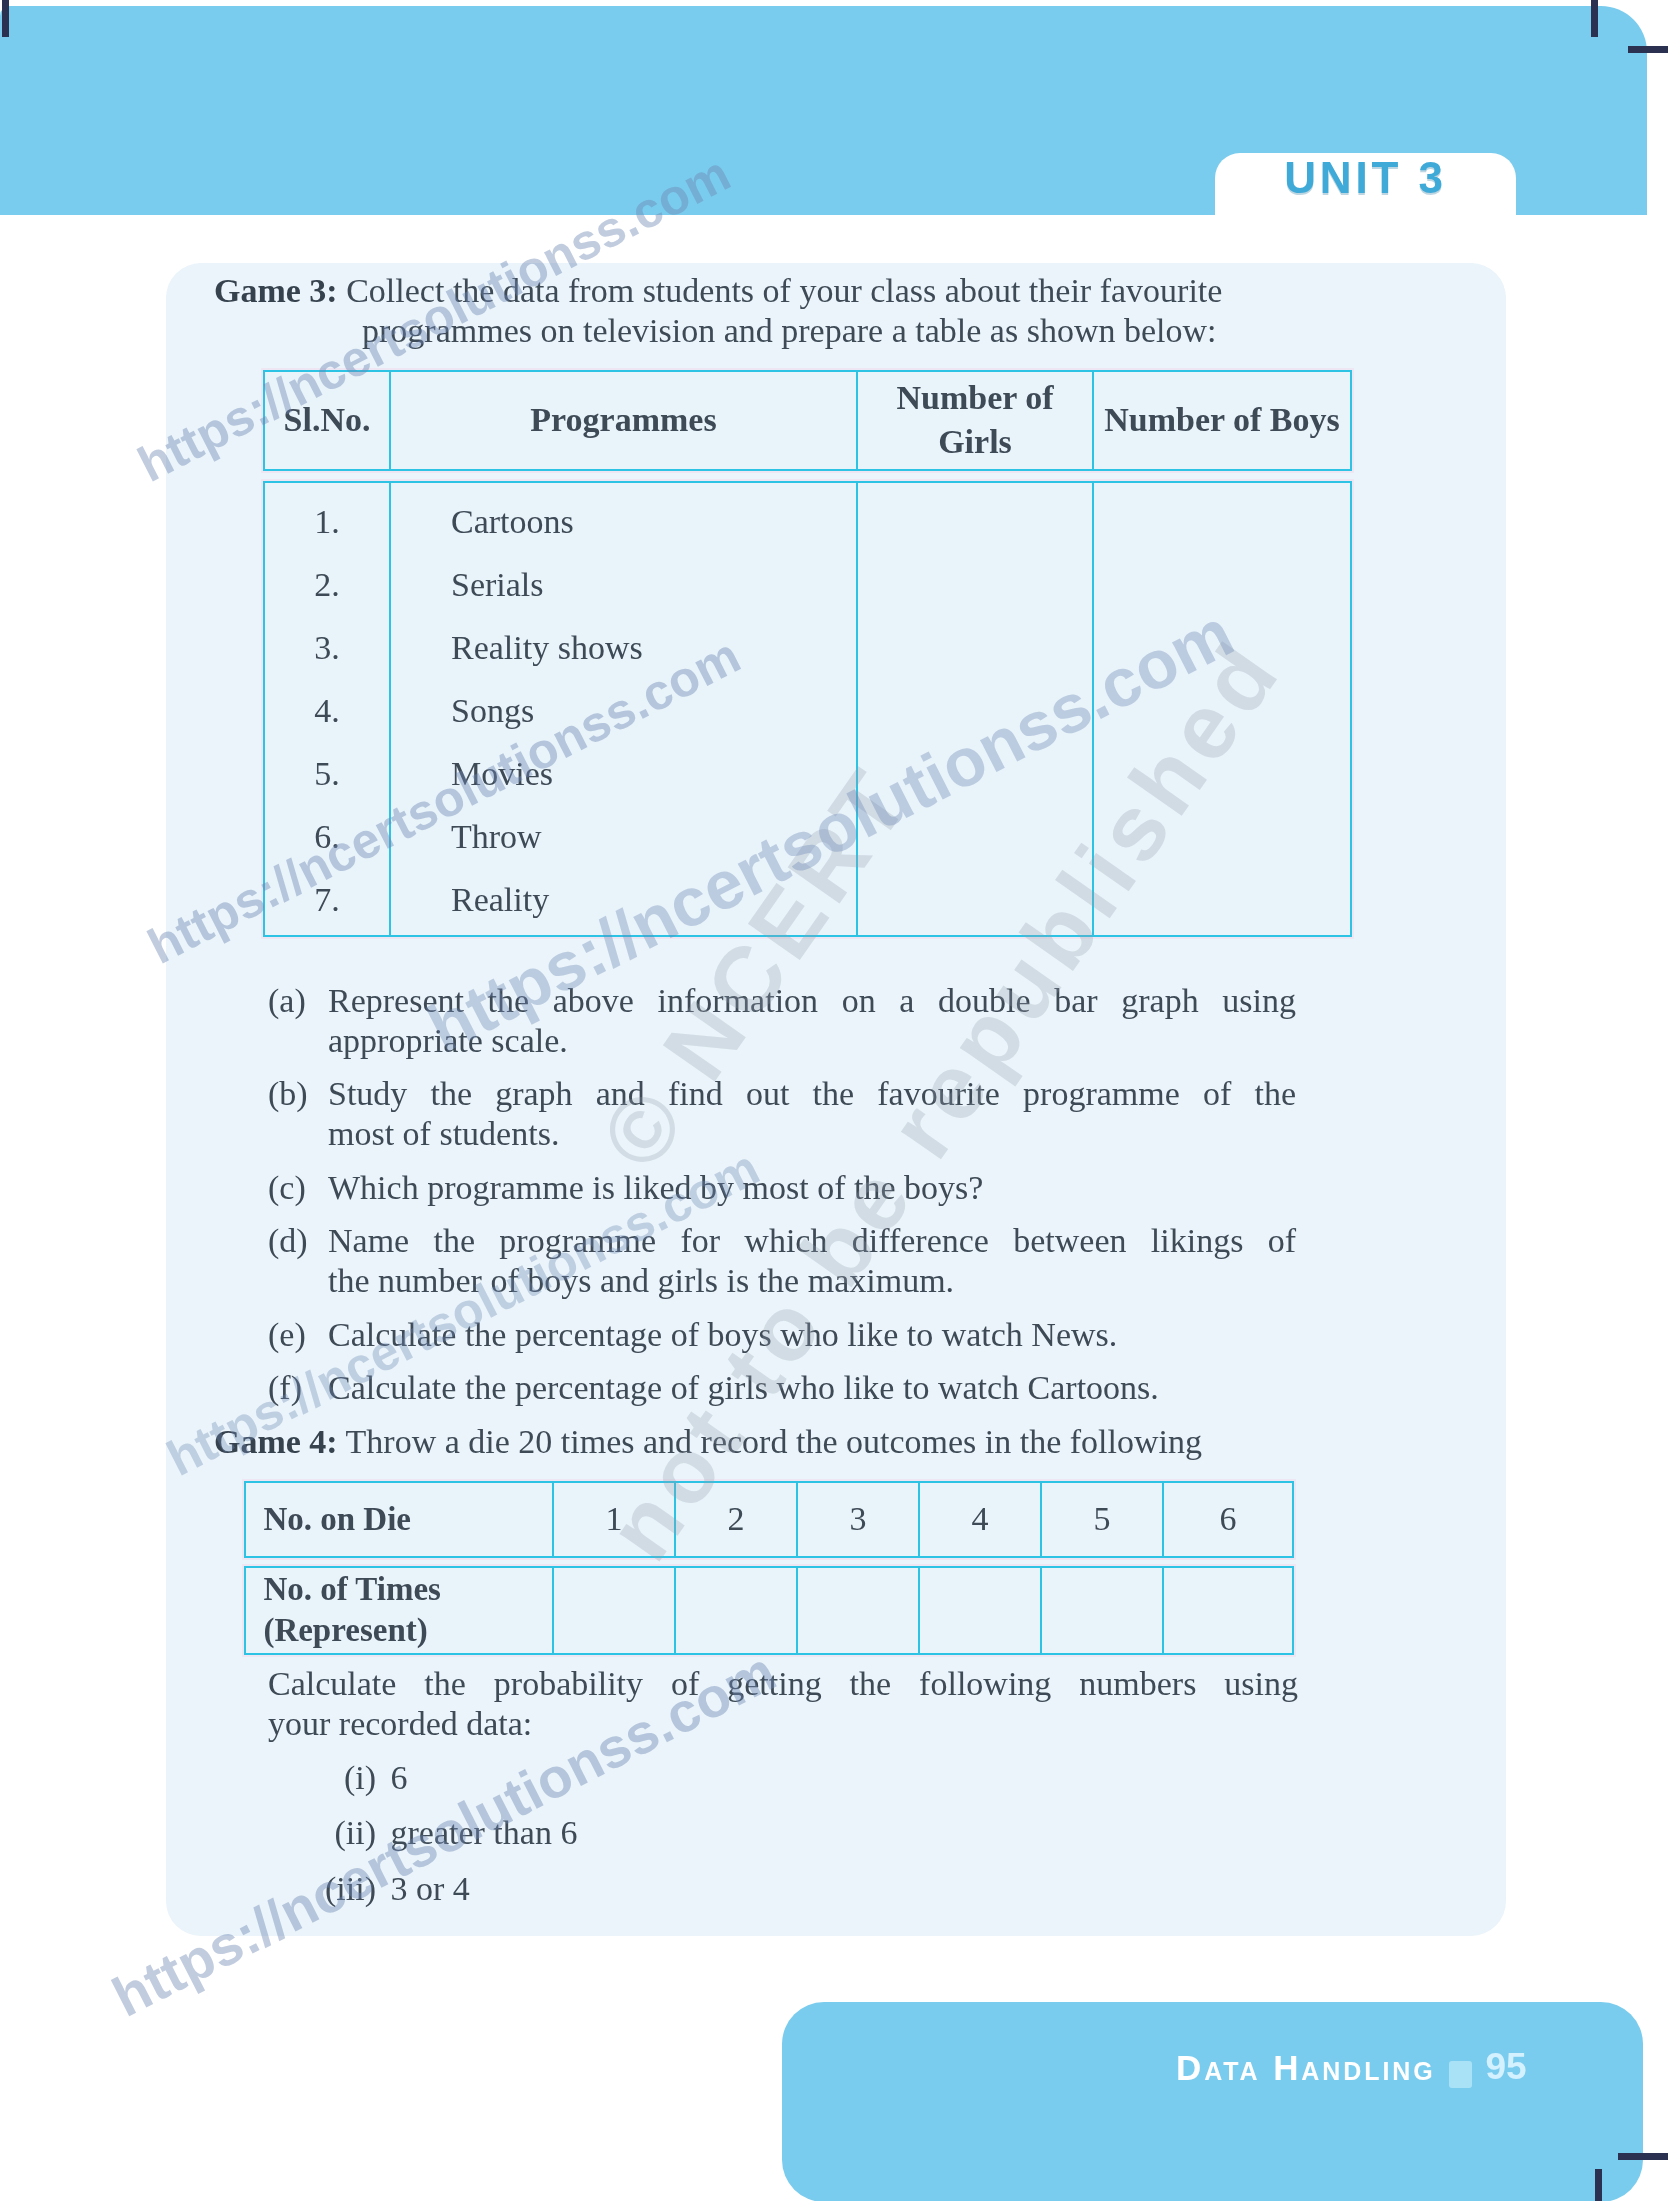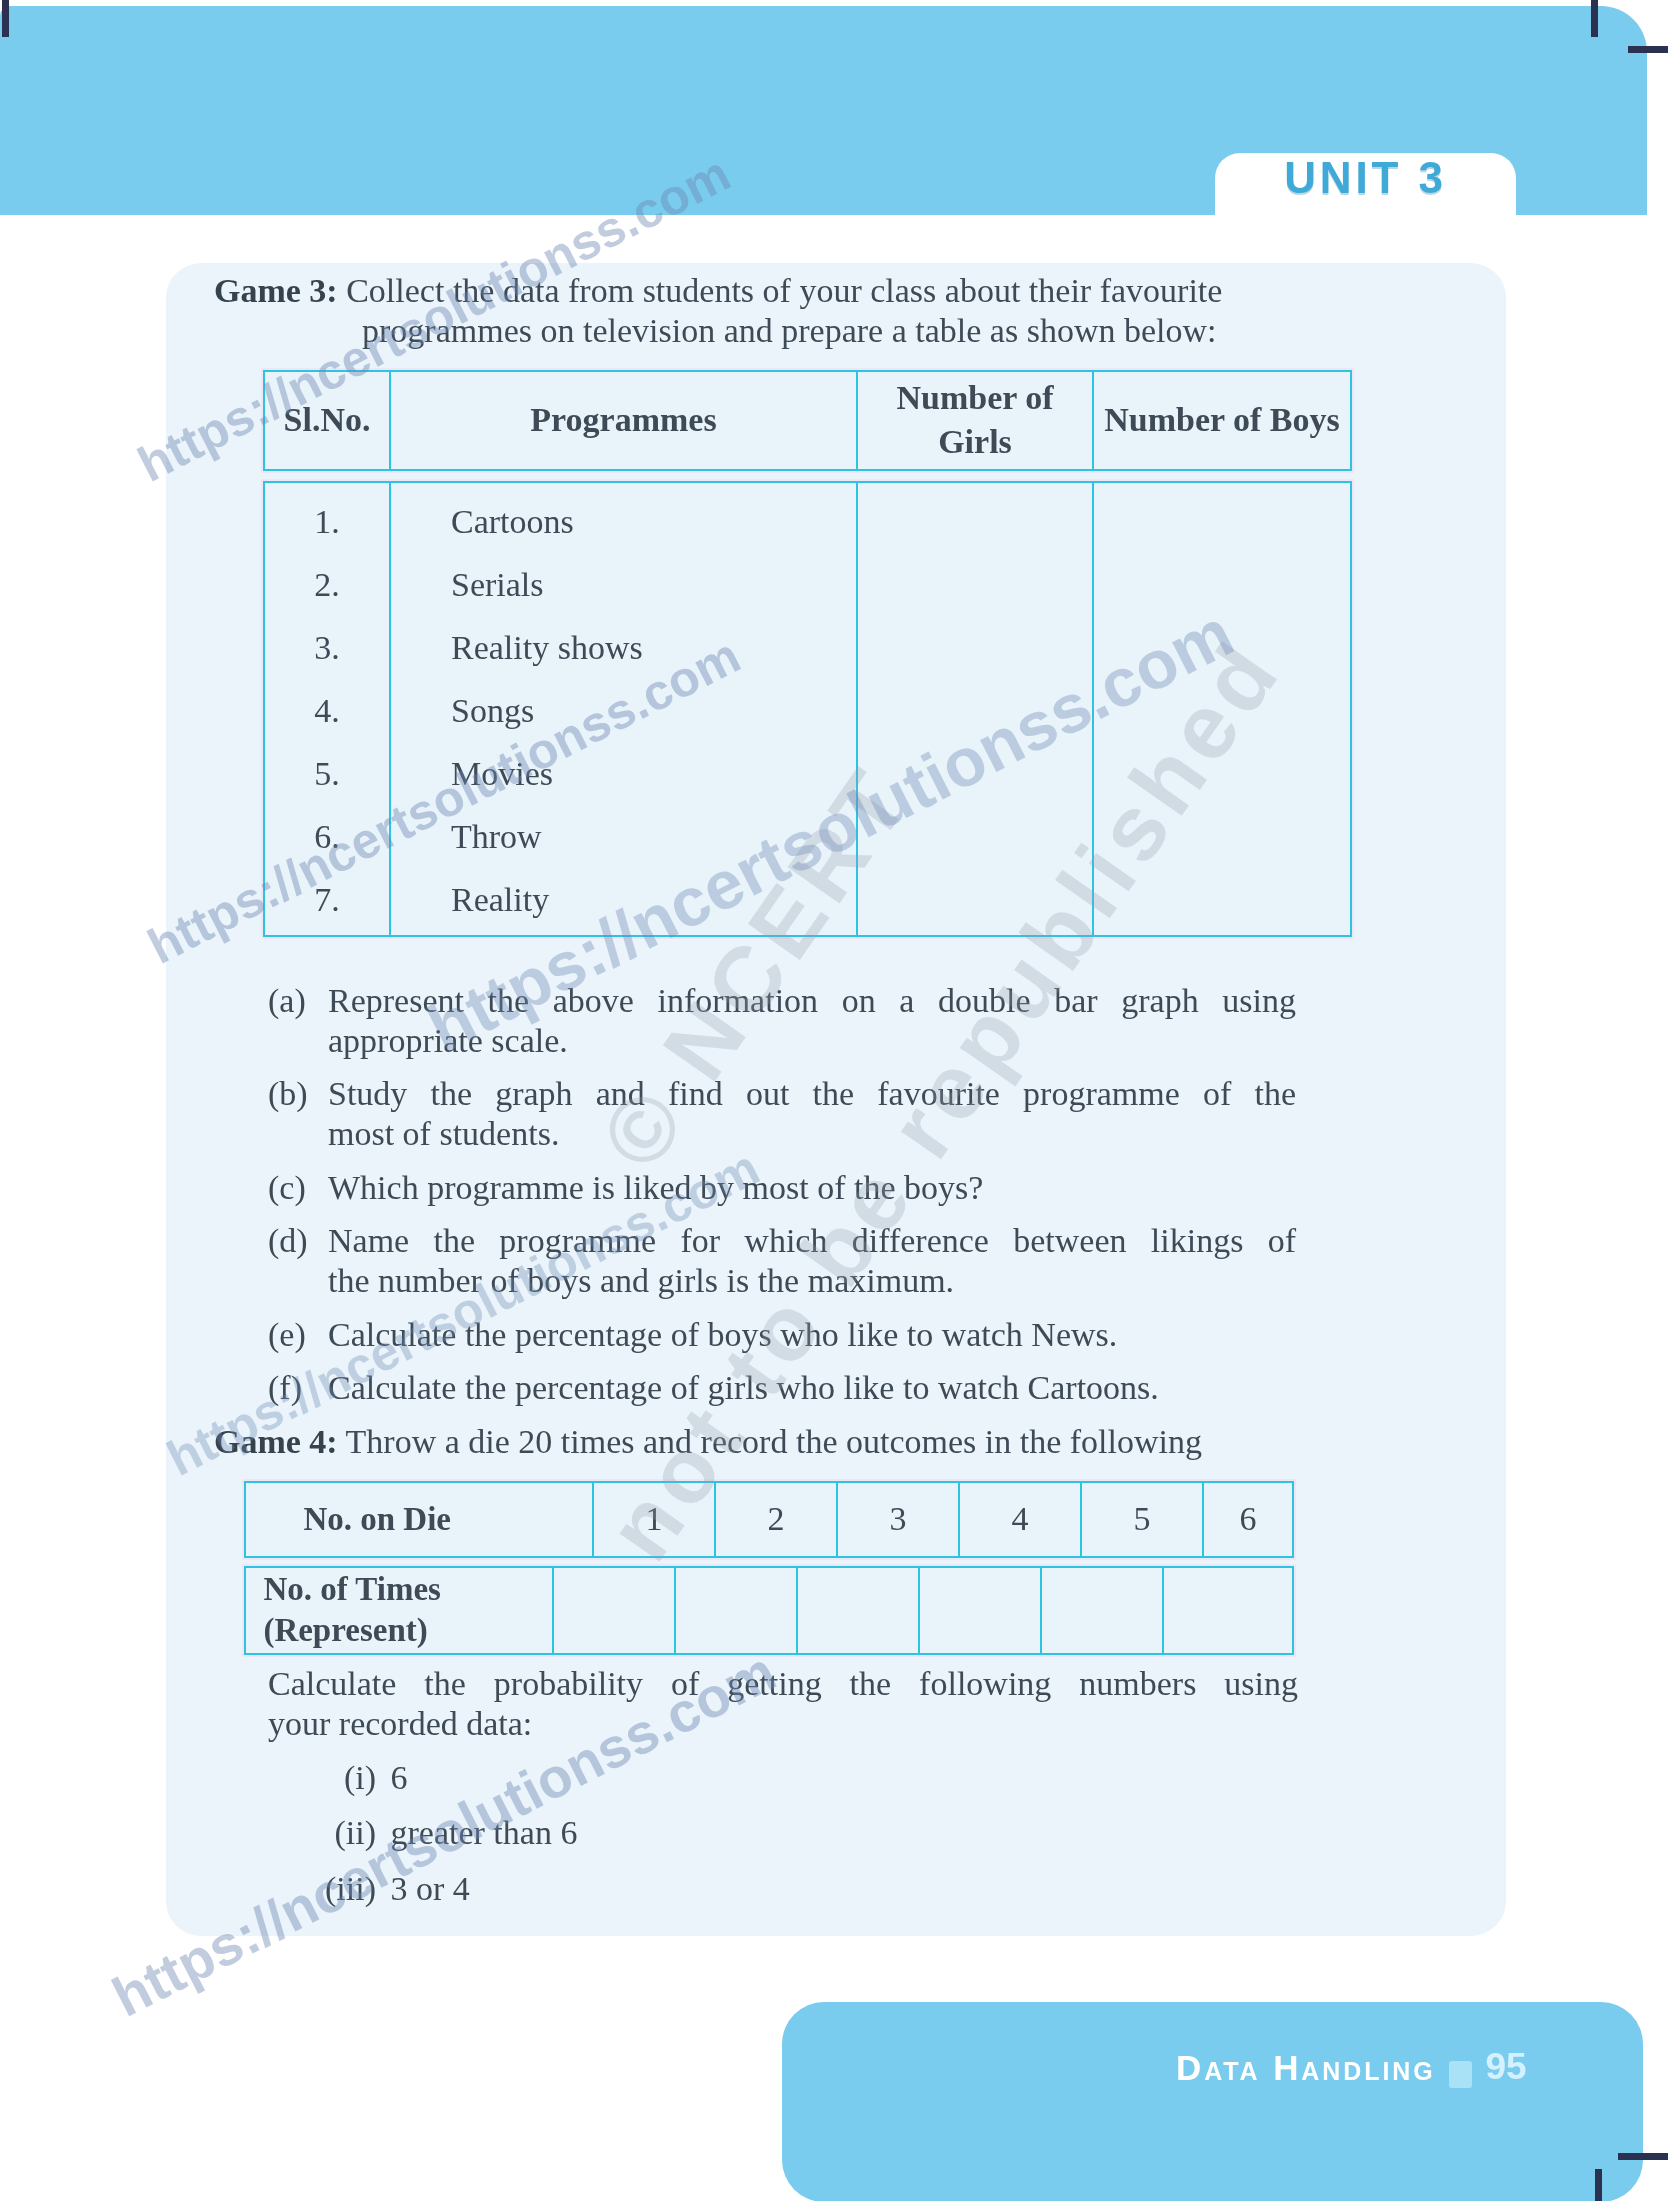--- a/index.html
+++ b/index.html
@@ -42,21 +42,21 @@
 
   
   .qwrap { margin-top:44px; }
   .q { display:flex; margin:0 0 13.5px 102px; width:1033px; font-size:34px; line-height:40px; }
   .q .ql { width:60px; flex:none; }
   .q .qt { width:968px; }
   .jl { text-align:justify; text-align-last:justify; }
 
   
   .tbl2 { margin:19.3px 0 0 78px; width:1050px; }
-  .tbl2 .head { display:flex; height:73px;padding-left:40px; }
+  .tbl2 .head { display:flex; height:73px; }
   .tbl2 .bodyt { margin-top:7.7px; height:85px; display:flex; }
   .tbl2 .lc { width:308px; flex:none; display:flex; align-items:center; padding-left:17.4px;
               box-sizing:border-box; font-weight:bold; font-size:33px; line-height:41px; }
   .tbl2 .nc { width:120px; flex:none; display:flex; align-items:center; justify-content:center; font-size:34px; }
   .tbl2 .nclast { flex:1; }
 
   .prob { margin:9.7px 0 0 102px; width:1030px; font-size:34px; line-height:40px; }
 
   .it { display:flex; margin-bottom:15.4px; font-size:34px; line-height:40px; }
   .it .il { width:210px; text-align:right; flex:none; }

